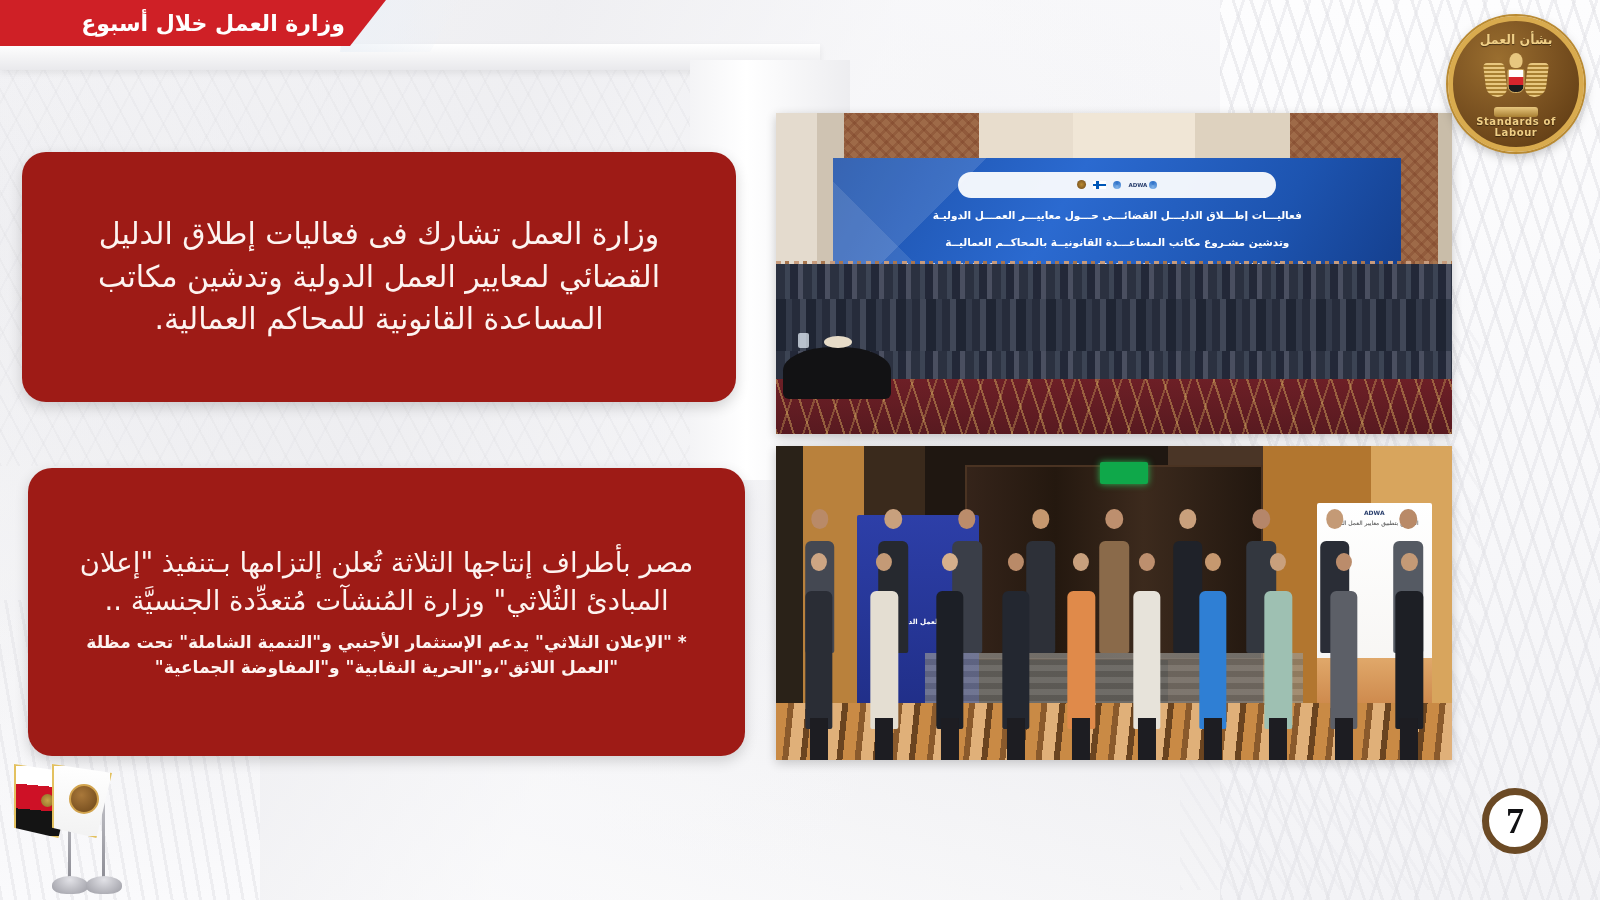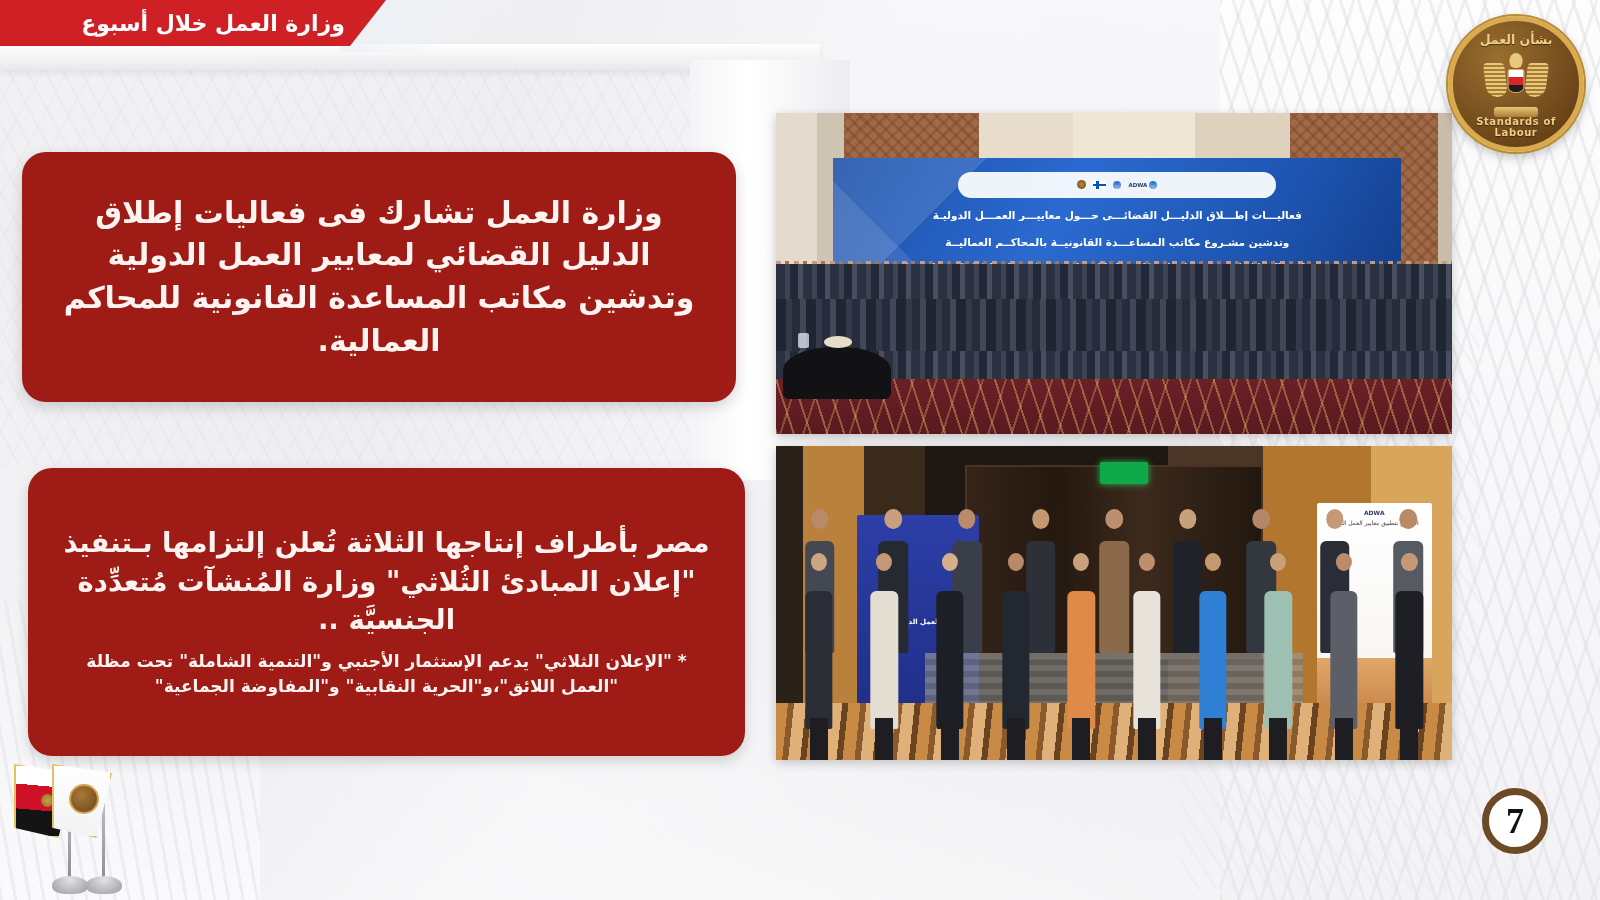--- a/index.html
+++ b/index.html
@@ -152,21 +152,21 @@
   }
   #card-main {
     left:22px; top:152px; width:714px; height:250px;
     padding:14px 36px;
   }
   #card-second {
     left:28px; top:468px; width:717px; height:288px;
     padding:16px 30px 18px;
   }
   .card-headline {
-    font-size:30px; font-weight:bold; line-height:1.42;
+    font-size:30px; font-weight:normal; line-height:1.42;
     text-align:center;
   }
   #card-second .card-headline { font-size:27.5px; line-height:1.4; }
   .card-note {
     margin-top:10px;
     font-size:17px; font-weight:bold; line-height:1.46;
     text-align:center;
   }
 
   

